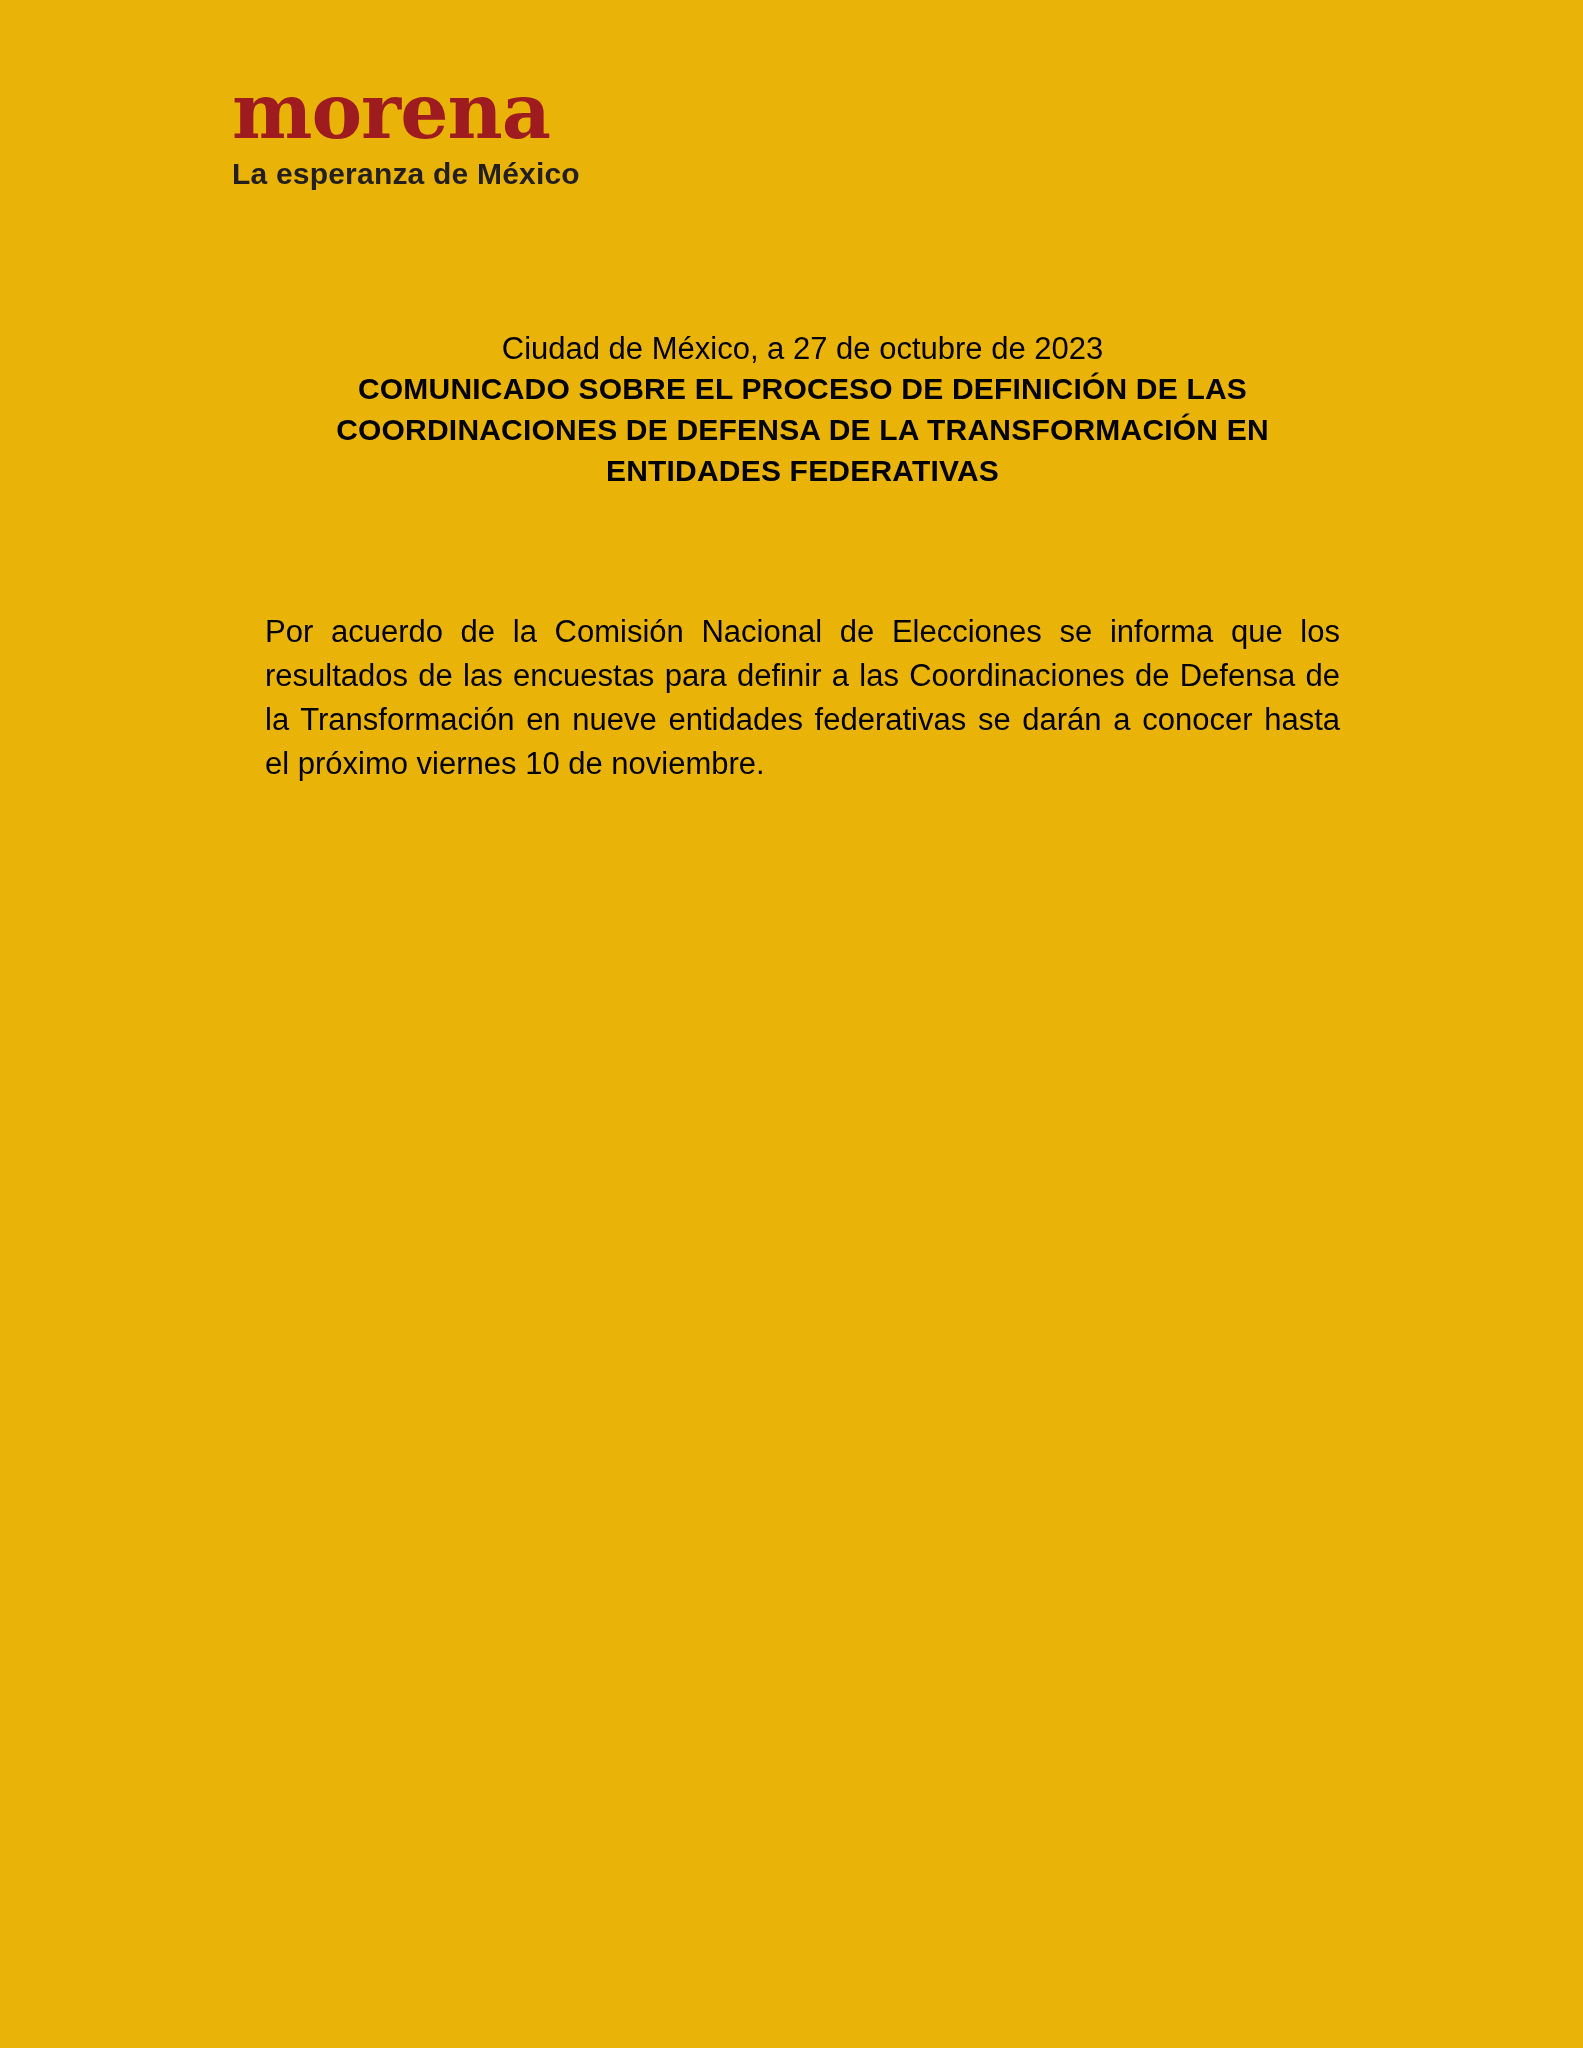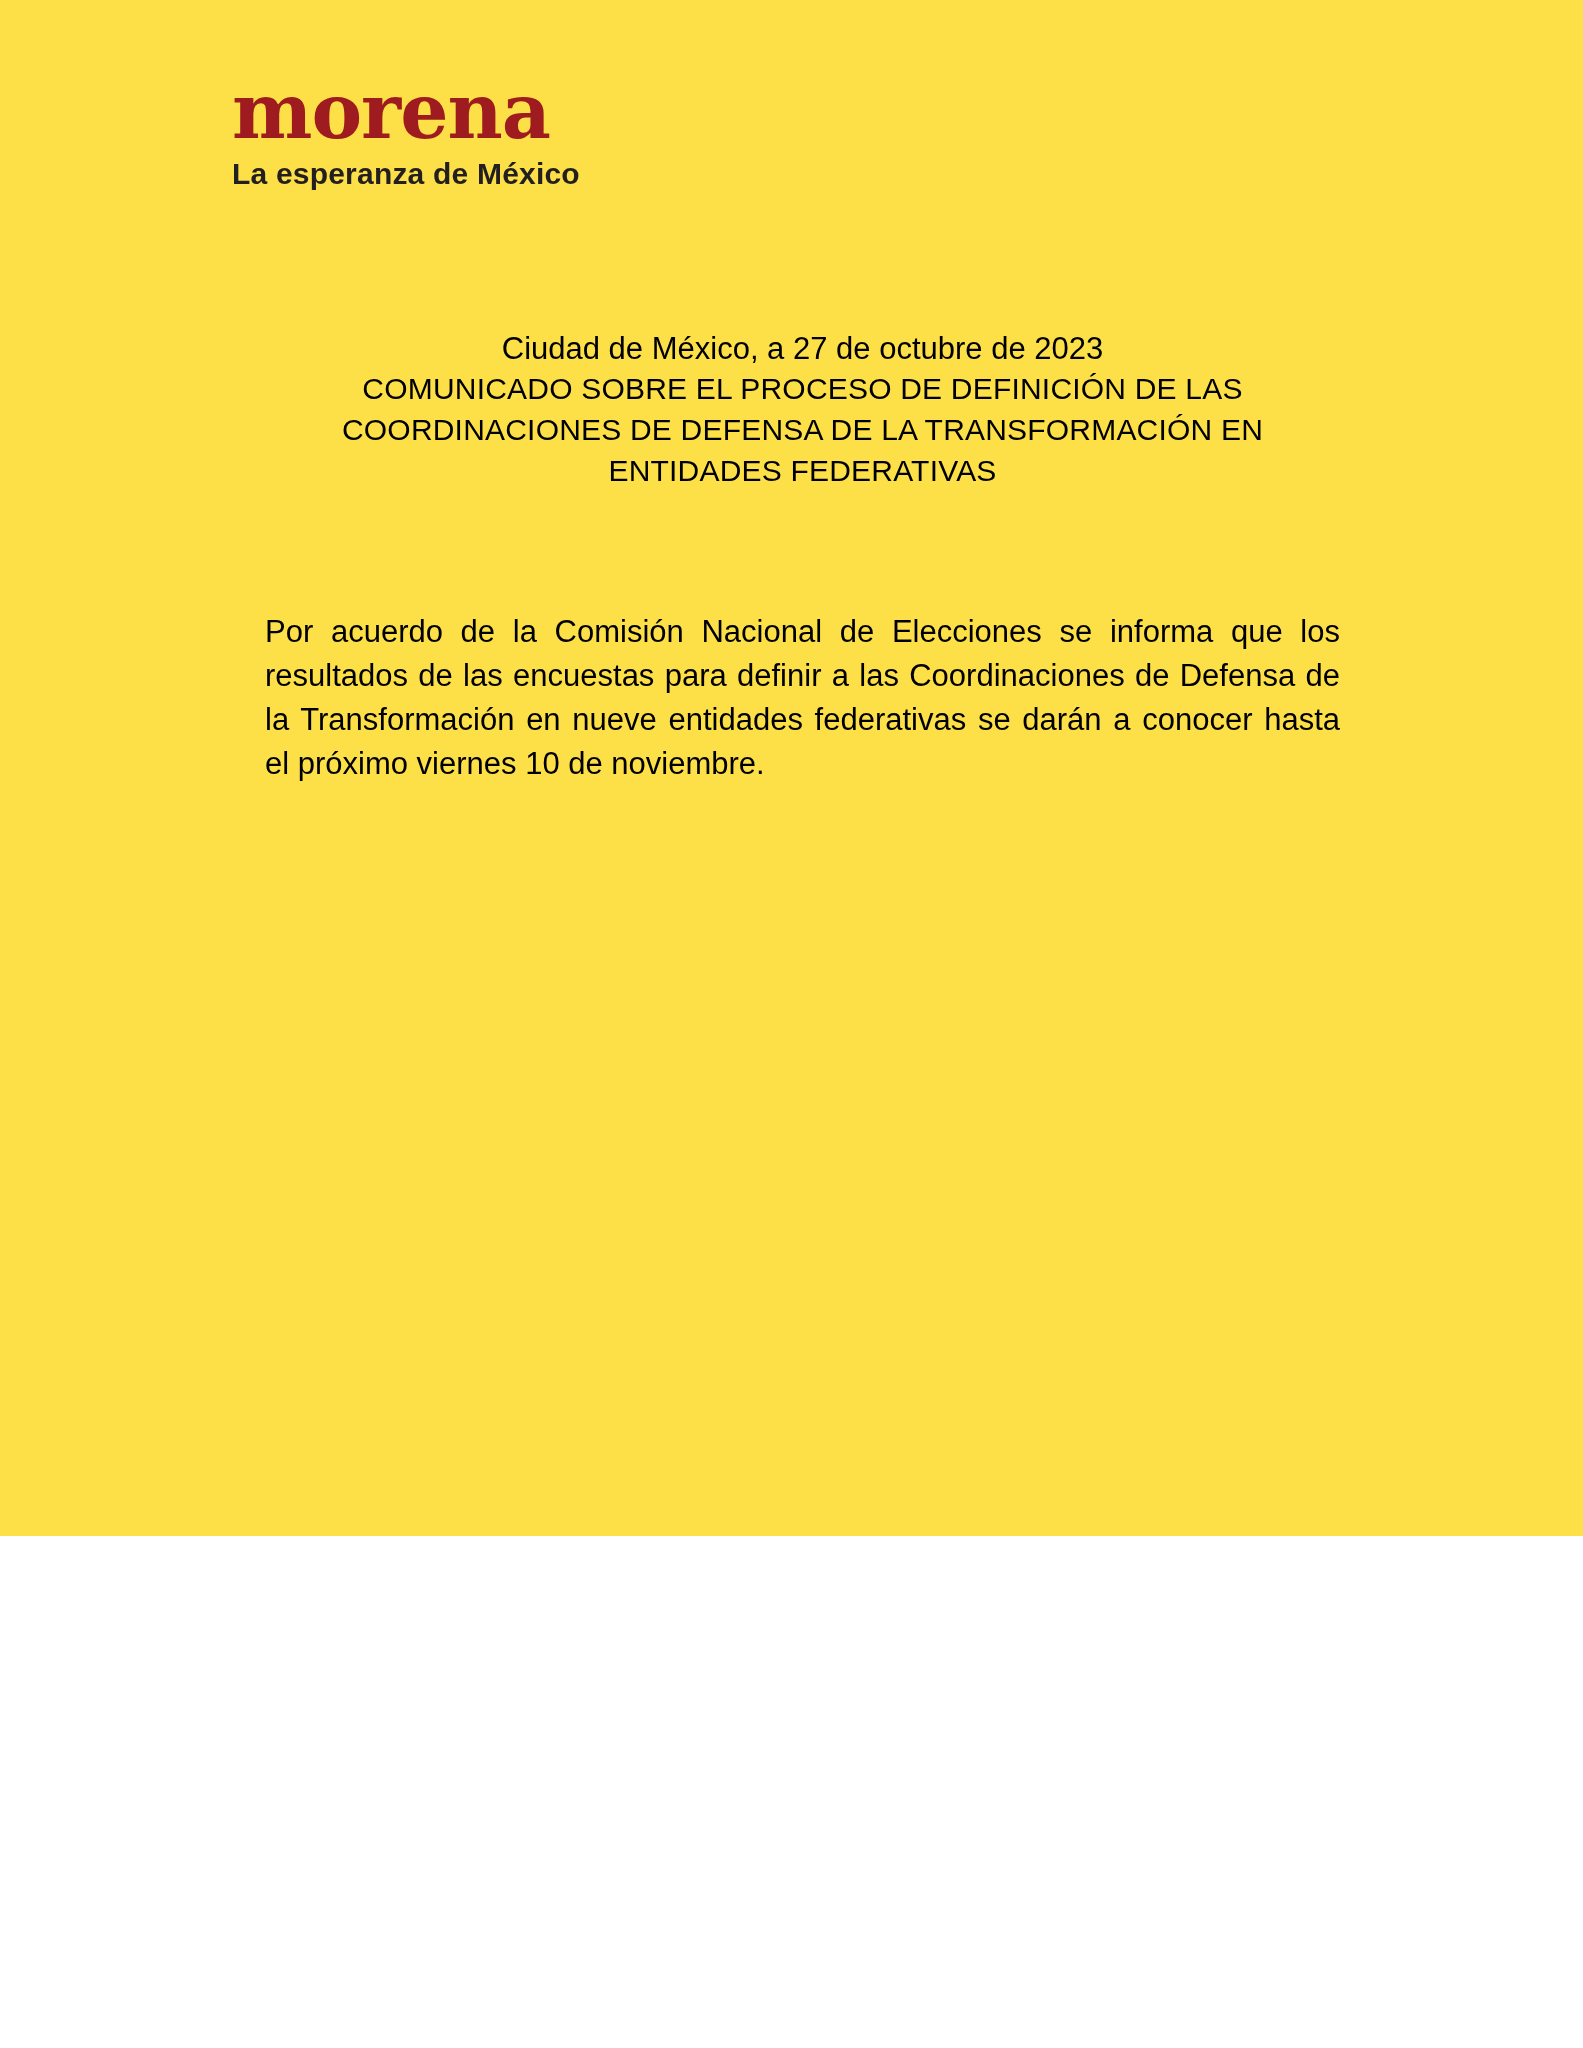--- a/index.html
+++ b/index.html
@@ -12,22 +12,22 @@
     height: 2048px;
     font-family: "Liberation Sans", sans-serif;
     color: #000000;
     position: relative;
     overflow: hidden;
   }
 
   .page {
     position: relative;
     width: 1583px;
-    height: 1536px;
-    background: #fde047;
+    height: 2048px;
+    background: #eab308;
   }
 
   
   .header {
     position: absolute;
     top: 62px;
     left: 0;
     width: 100%;
     height: 160px;
   }
@@ -94,21 +94,21 @@
   }
 
   .date-line {
     text-align: center;
     font-size: 31px;
     line-height: 38px;
   }
 
   .doc-title {
     text-align: center;
-    font-weight: normal;
+    font-weight: bold;
     font-size: 30px;
     line-height: 41px;
     letter-spacing: 0.2px;
     margin: 0 auto;
     width: 1070px;
   }
 
   .body-text {
     margin-top: 119px;
     text-align: justify;

